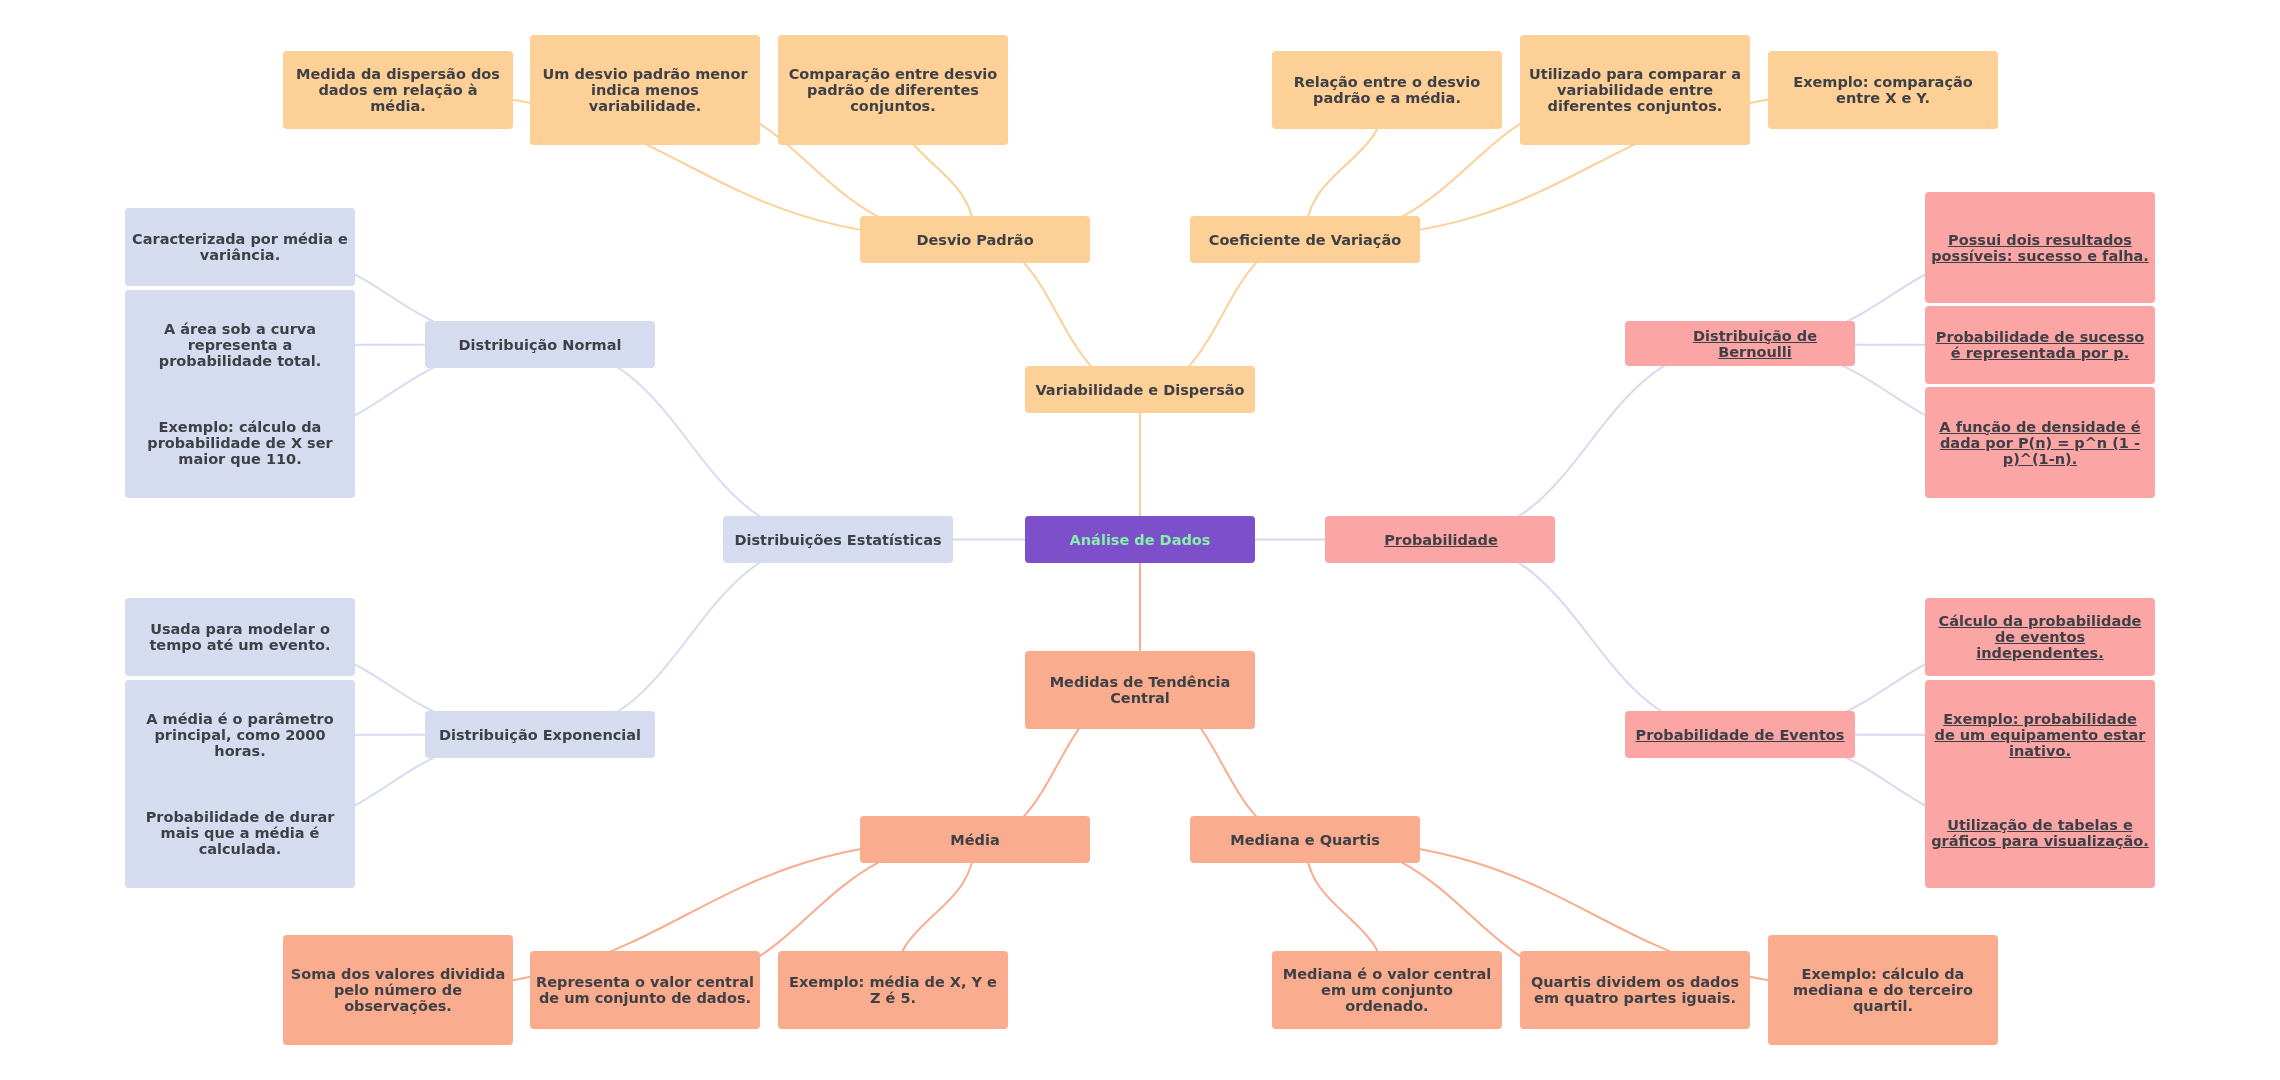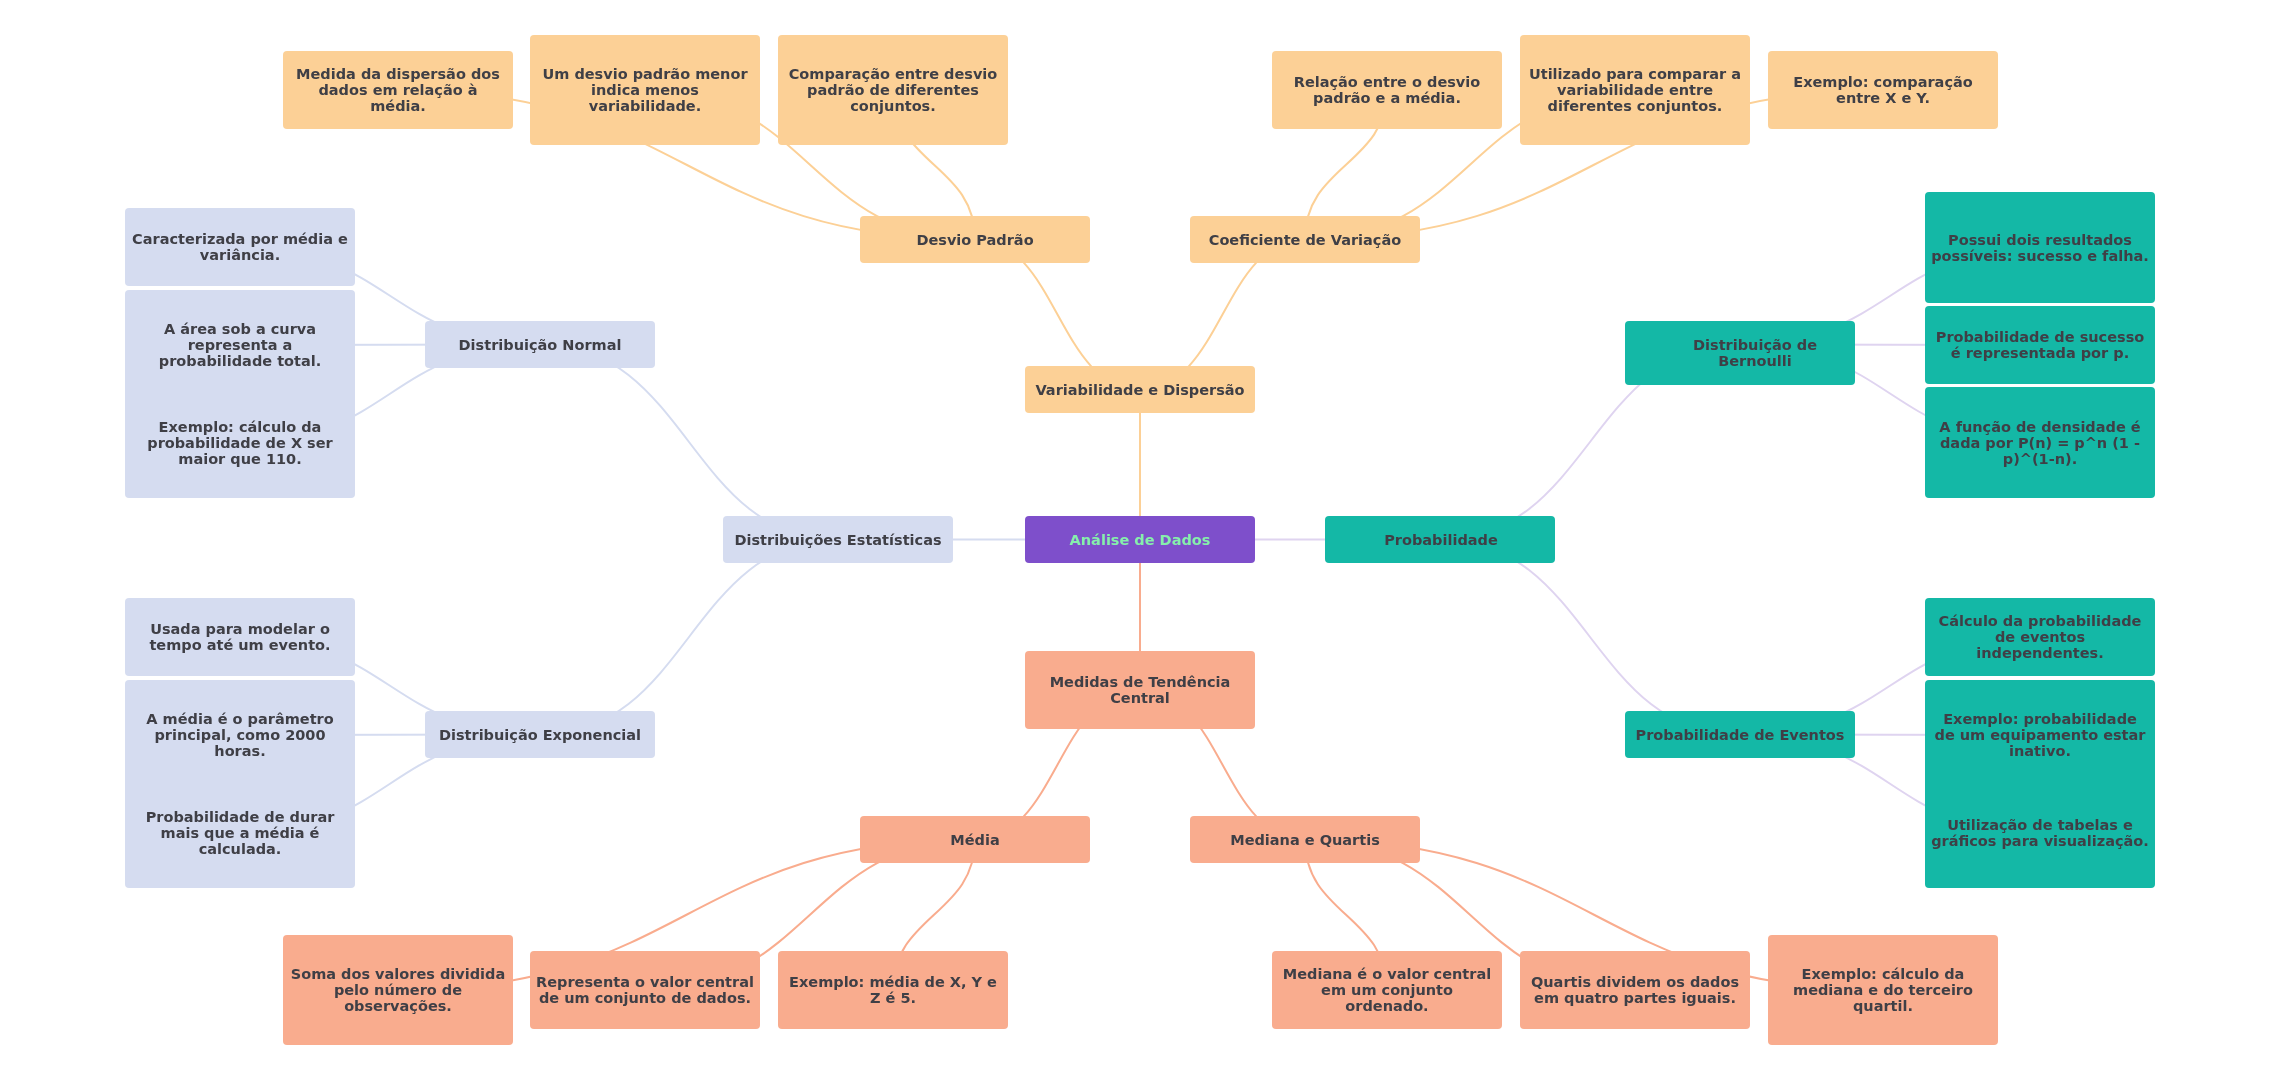--- a/index.html
+++ b/index.html
@@ -7,21 +7,21 @@
          font-family:"DejaVu Sans", sans-serif; }
   #links { position:absolute; left:0; top:0; width:2280px; height:1080px; }
   .node { position:absolute; box-sizing:border-box; border-radius:4px;
           display:flex; align-items:center; justify-content:center; text-align:center;
           font-weight:bold; font-size:14.5px; line-height:16px; color:#3f3f46;
           padding:0 6px; cursor:pointer; }
   .root { background:#7e4fcb; color:#86efac; }
   .c-orange { background:#fcd096; }
   .c-salmon { background:#f9ac8e; }
   .c-blue { background:#d5dcf0; }
-  .c-purple { background:#14b8a6; }
+  .c-purple { background:#fca5a5;text-decoration:underline; }
 </style>
 </head>
 <body>
 
 <svg id="links">
     <path d="M1140,539.5 C1140,464.5 1140,464.5 1140,389.5" fill="none" stroke="#fcd096" stroke-width="2"></path>
     <path d="M1140,539.5 C1140,614.75 1140,614.75 1140,690" fill="none" stroke="#f9ac8e" stroke-width="2"></path>
     <path d="M1140,539.5 C989,539.5 989,539.5 838,539.5" fill="none" stroke="#d5dcf0" stroke-width="2"></path>
     <path d="M1140,539.5 C1290,539.5 1290,539.5 1440,539.5" fill="none" stroke="#dfd4f0" stroke-width="2"></path>
     <path d="M1140,389.5 C1057.5,389.5 1057.5,239.5 975,239.5" fill="none" stroke="#fcd096" stroke-width="2"></path>
@@ -84,20 +84,20 @@
 <div class="node c-blue" style="left:425px;top:321px;width:230px;height:47px;">Distribuição Normal</div>
 <div class="node c-blue" style="left:125px;top:208px;width:230px;height:78px;">Caracterizada por média e variância.</div>
 <div class="node c-blue" style="left:125px;top:290px;width:230px;height:110px;border-bottom-left-radius:0;border-bottom-right-radius:0;">A área sob a curva representa a probabilidade total.</div>
 <div class="node c-blue" style="left:125px;top:388px;width:230px;height:110px;border-top-left-radius:0;border-top-right-radius:0;">Exemplo: cálculo da probabilidade de X ser maior que 110.</div>
 <div class="node c-blue" style="left:425px;top:711px;width:230px;height:47px;">Distribuição Exponencial</div>
 <div class="node c-blue" style="left:125px;top:598px;width:230px;height:78px;">Usada para modelar o tempo até um evento.</div>
 <div class="node c-blue" style="left:125px;top:680px;width:230px;height:110px;border-bottom-left-radius:0;border-bottom-right-radius:0;">A média é o parâmetro principal, como 2000 horas.</div>
 <div class="node c-blue" style="left:125px;top:778px;width:230px;height:110px;border-top-left-radius:0;border-top-right-radius:0;">Probabilidade de durar mais que a média é calculada.</div>
 
 <div class="node c-purple" style="left:1325px;top:516px;width:230px;height:47px;padding-left:8px;">Probabilidade</div>
-<div class="node c-purple" style="left:1625px;top:321px;width:230px;height:64px;padding-left:36px;">Distribuição de Bernoulli</div>
+<div class="node c-purple" style="left:1625px;top:321px;width:230px;height:45px;padding-left:36px;">Distribuição de Bernoulli</div>
 <div class="node c-purple" style="left:1925px;top:192px;width:230px;height:111px;">Possui dois resultados possíveis: sucesso e falha.</div>
 <div class="node c-purple" style="left:1925px;top:306px;width:230px;height:78px;">Probabilidade de sucesso é representada por p.</div>
 <div class="node c-purple" style="left:1925px;top:387px;width:230px;height:111px;">A função de densidade é dada por P(n) = p^n (1 - p)^(1-n).</div>
 <div class="node c-purple" style="left:1625px;top:711px;width:230px;height:47px;">Probabilidade de Eventos</div>
 <div class="node c-purple" style="left:1925px;top:598px;width:230px;height:78px;">Cálculo da probabilidade de eventos independentes.</div>
 <div class="node c-purple" style="left:1925px;top:680px;width:230px;height:110px;border-bottom-left-radius:0;border-bottom-right-radius:0;">Exemplo: probabilidade de um equipamento estar inativo.</div>
 <div class="node c-purple" style="left:1925px;top:778px;width:230px;height:110px;border-top-left-radius:0;border-top-right-radius:0;">Utilização de tabelas e gráficos para visualização.</div>
 
 </body></html>

